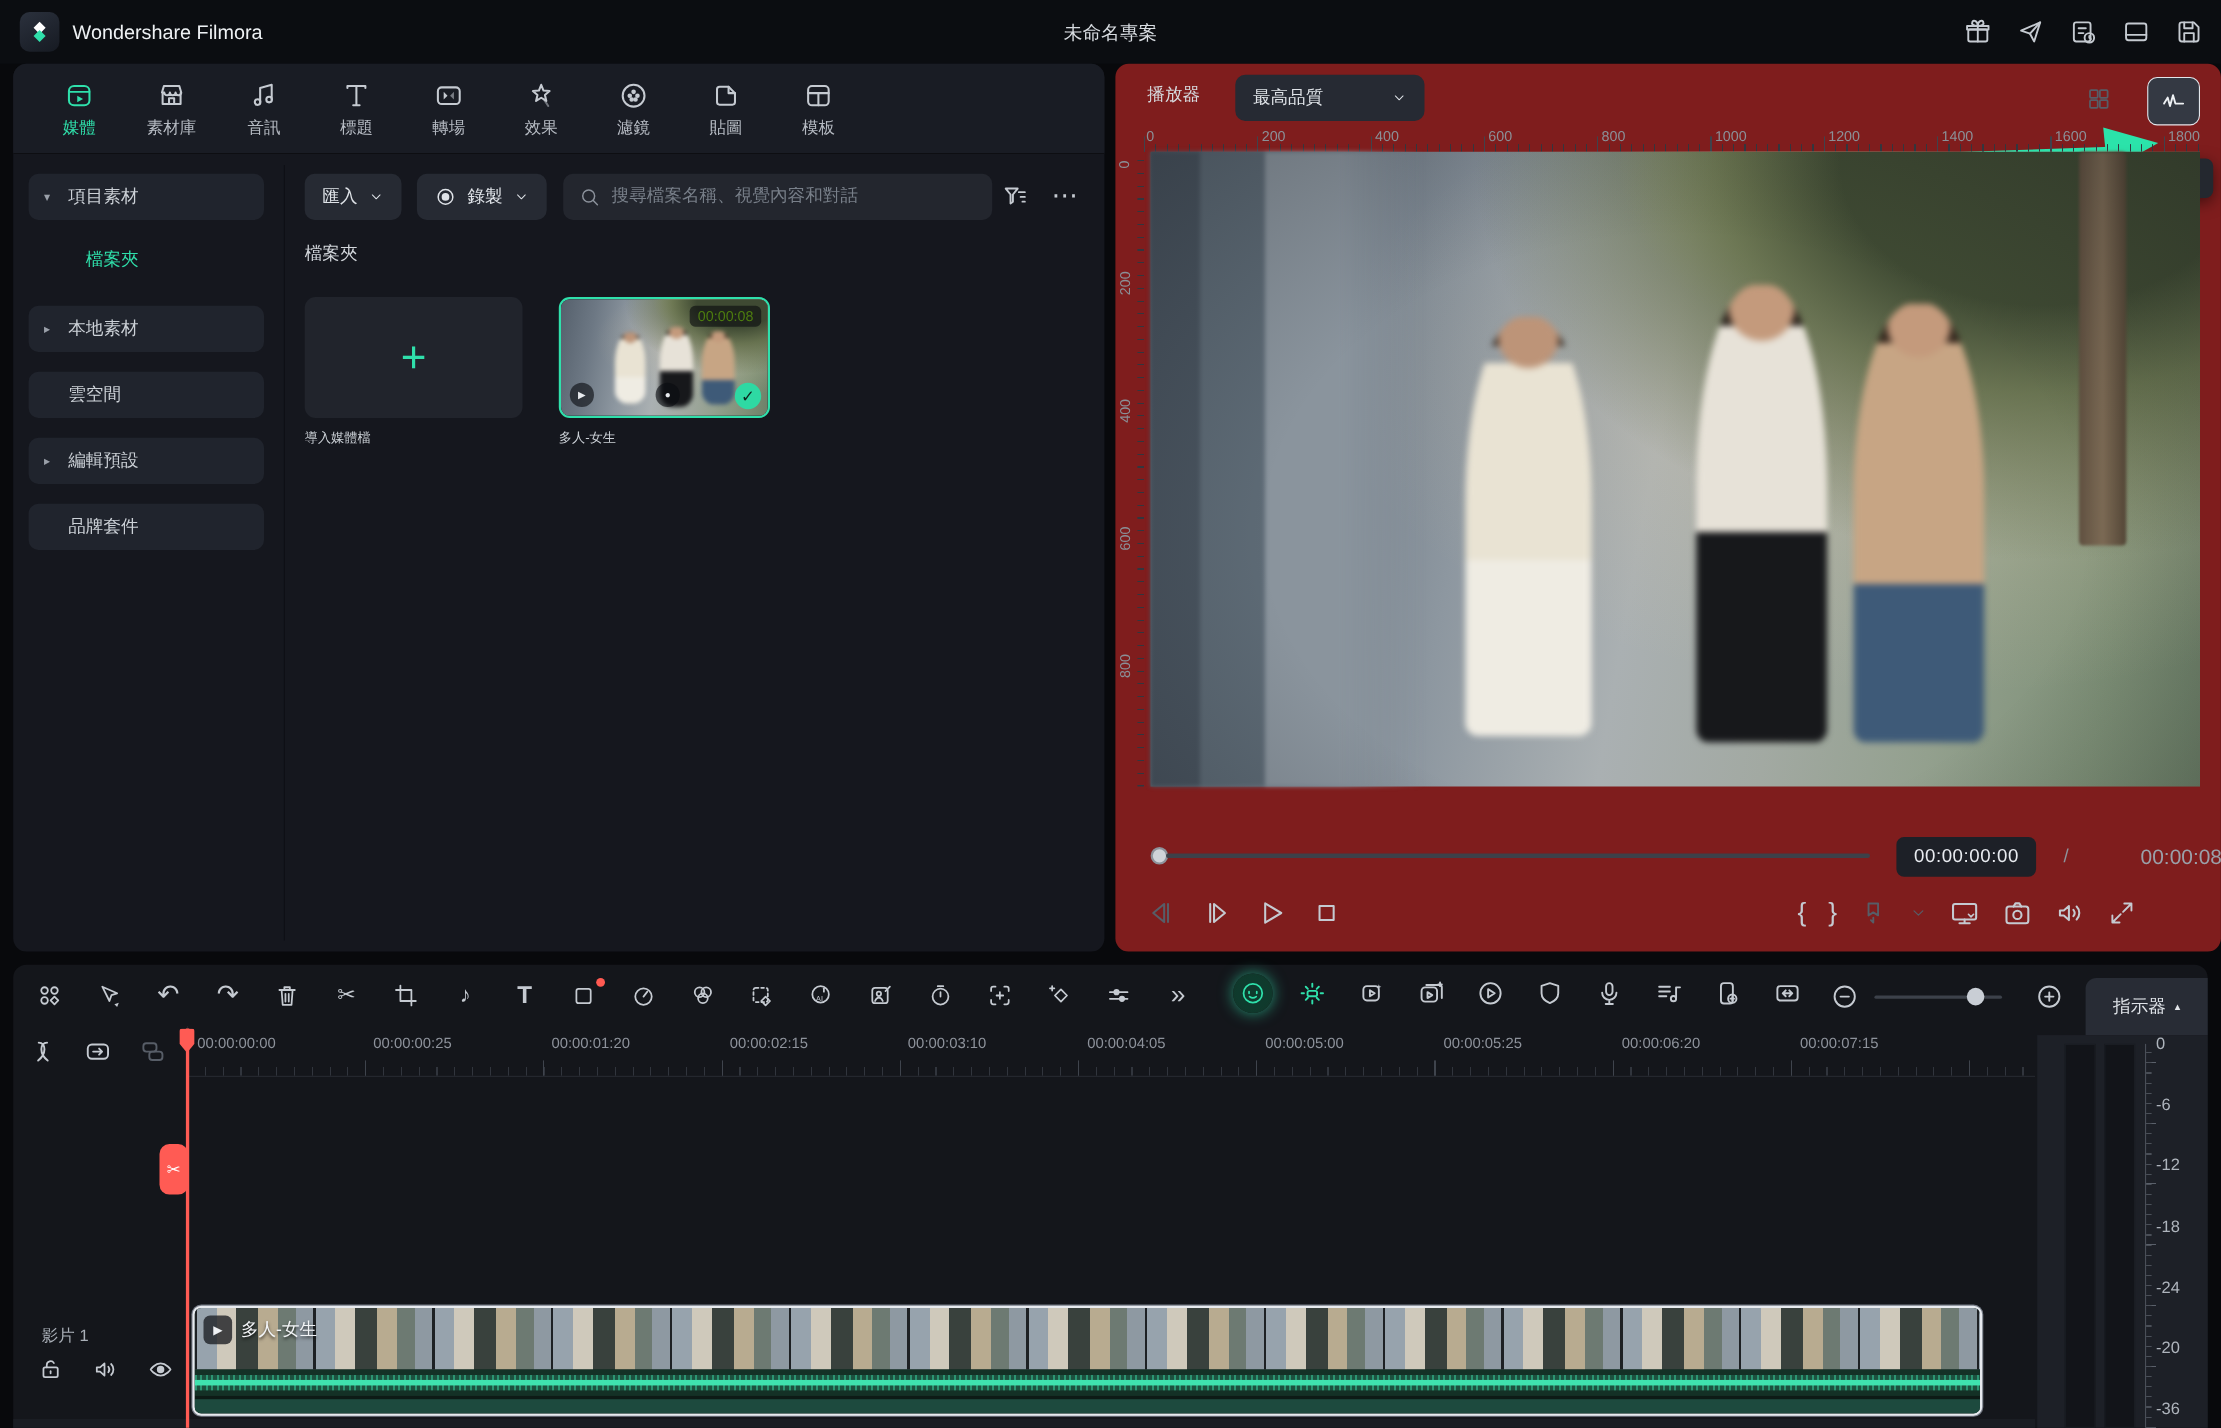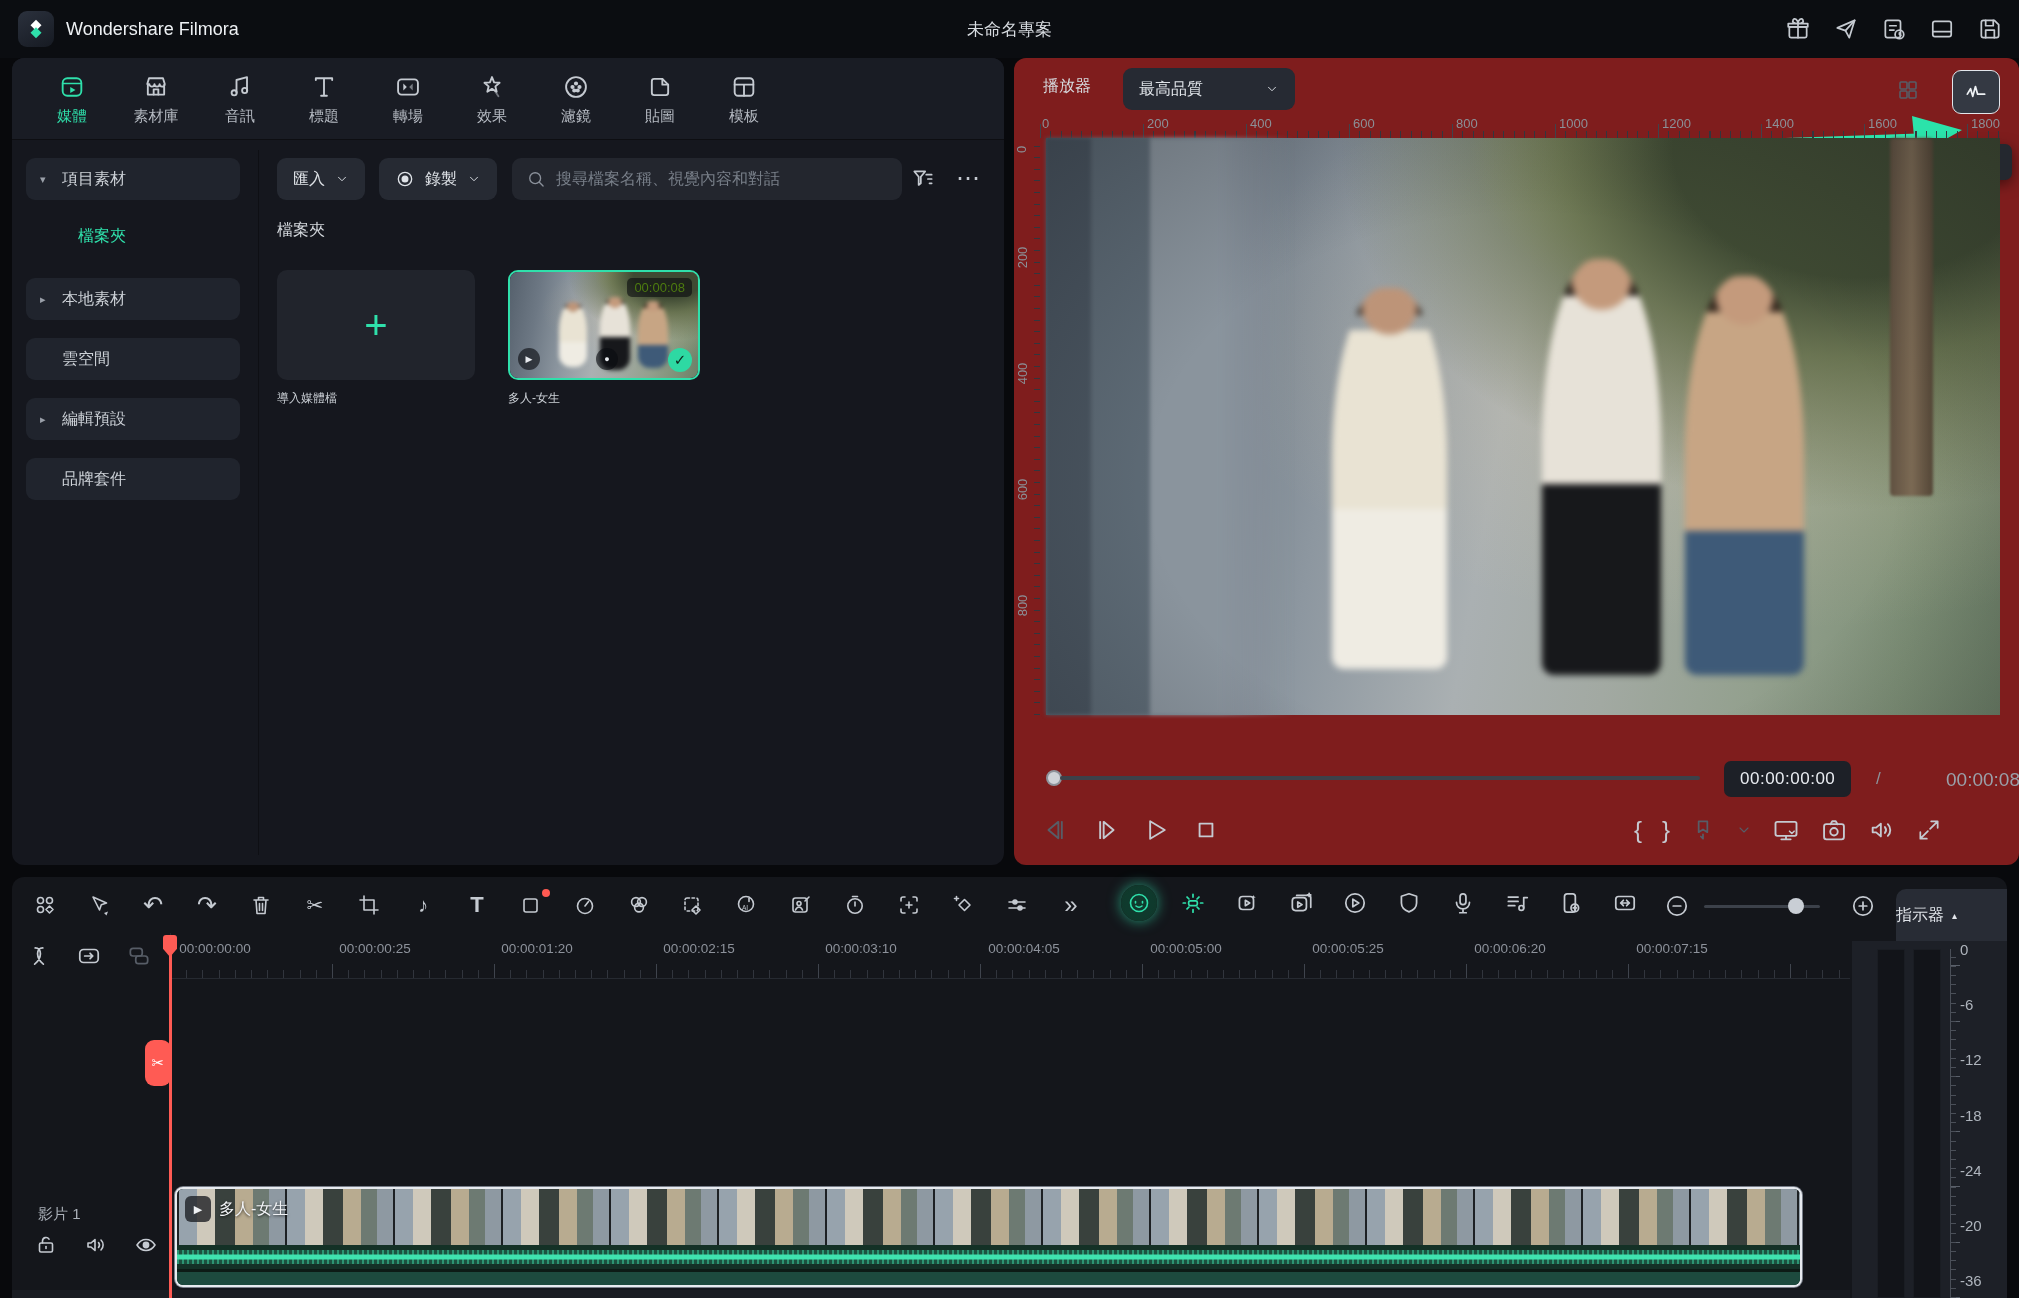--- a/index.html
+++ b/index.html
@@ -593,21 +593,21 @@
       </svg>
     </span>
   <div class="abs" style="left:1692px;top:28px;width:116px;height:3px;background:#3c414a;border-radius:2px"></div>
   <span class="abs" style="left:1776px;top:21px;width:16px;height:16px;border-radius:50%;background:#c9ced5"></span>
   <span class="icon abs" style="left:1838px;top:16px">
       <svg class="i" width="26" height="26" viewBox="0 0 24 24">
         <circle cx="12" cy="12" r="8.5"></circle>
         <path d="M8.5 12h7M12 8.5v7"></path>
       </svg>
     </span>
-  <div class="abs flex" style="left:1884px;top:12px;width:111px;height:52px;background:#282c35;border-radius:10px 0 0 0;justify-content:flex-start;gap:8px;font-size:16px">
+  <div class="abs flex" style="left:1884px;top:12px;width:111px;height:52px;background:#282c35;border-radius:10px 0 0 0;justify-content:center;gap:8px;font-size:16px">
     <span>指示器</span>
     <span style="font-size:10px;color:#e3e6ea">▴</span>
   </div>
 
   <div class="flex abs" style="left:14px;top:66px;gap:24px">
     <span class="icon">
         <svg class="i" width="26" height="26" viewBox="0 0 24 24">
           <path d="M8.5 4.5c6.5 0 6.5 9.5-.5 15M15.5 4.5c-6.5 0-6.5 9.5.5 15"></path>
         </svg>
       </span>

